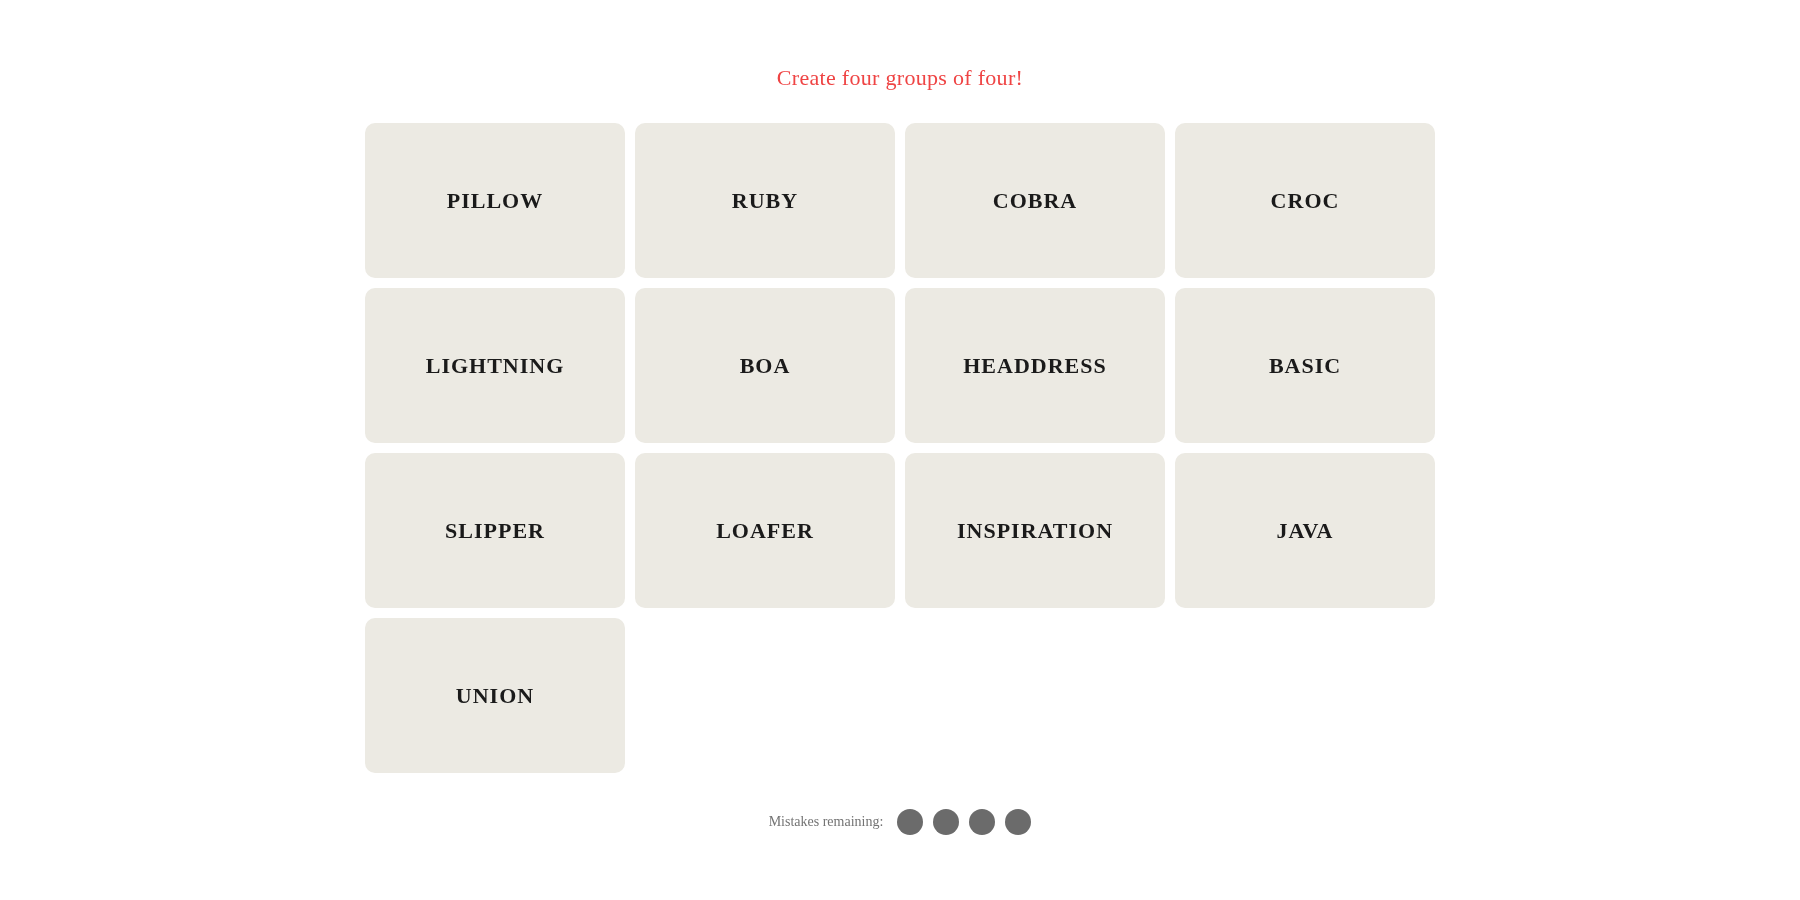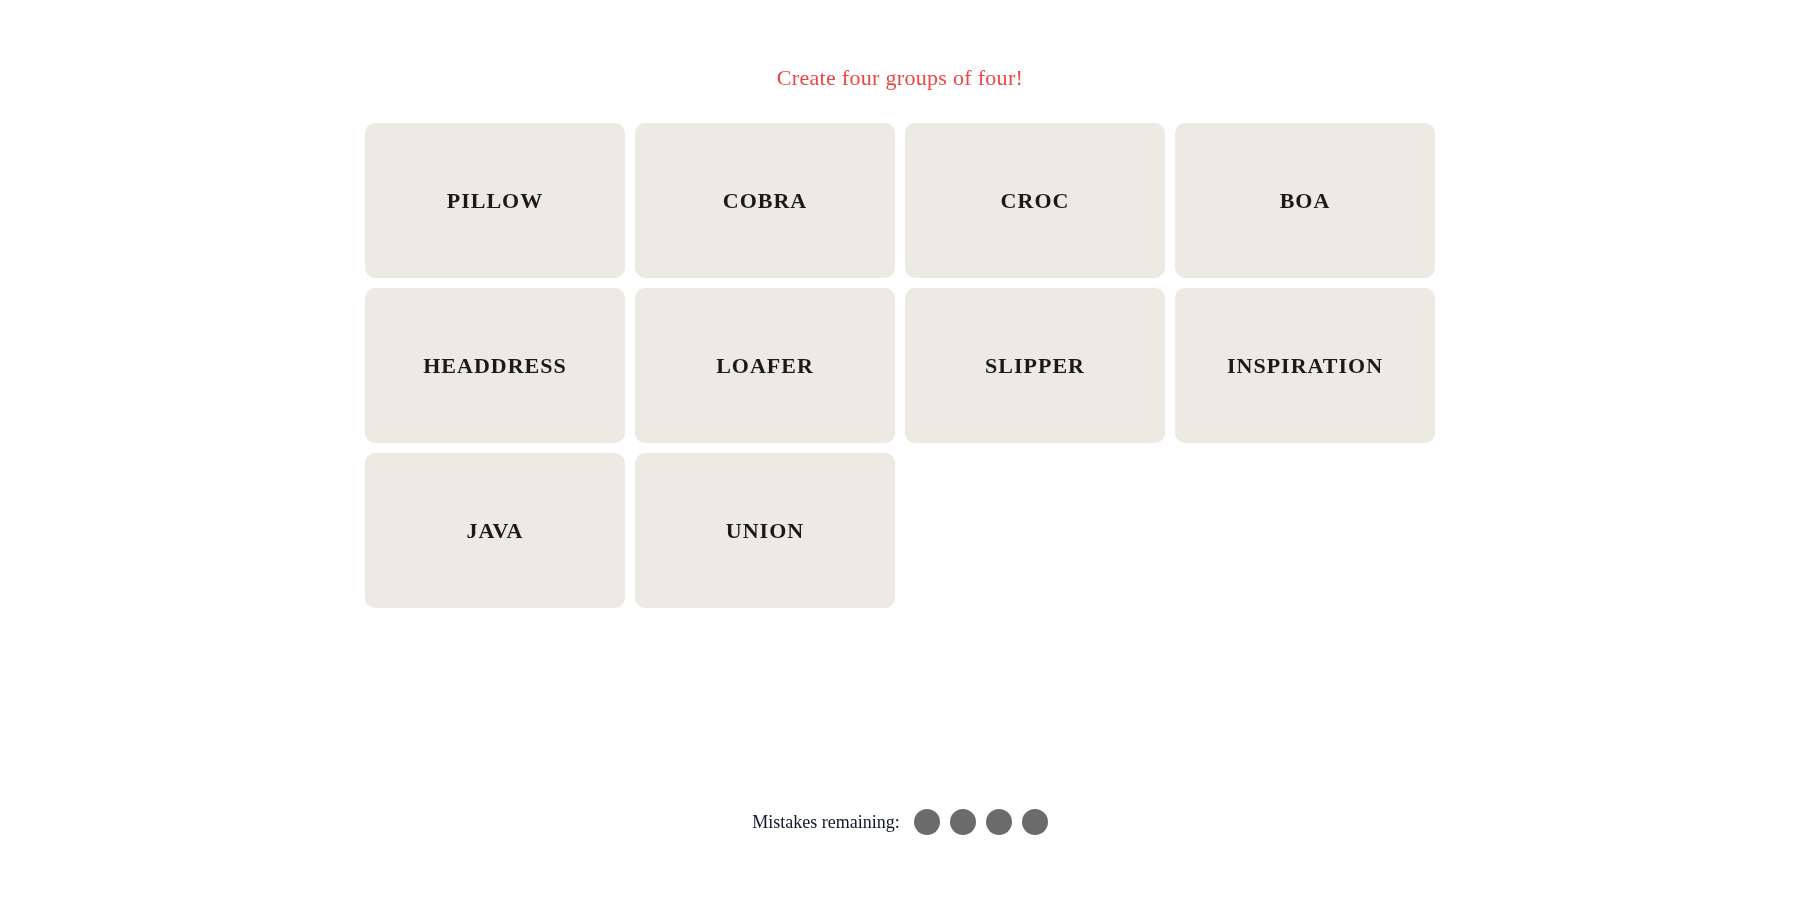--- a/index.html
+++ b/index.html
@@ -53,22 +53,22 @@
     }
 
     .footer {
       margin-top: 36px;
       display: flex;
       align-items: center;
       gap: 10px;
     }
 
     .mistakes-text {
-      font-size: 18px;
-      color: #0f172a;
+      font-size: 14px;
+      color: #737373;
     }
 
     .dots {
       display: flex;
       gap: 10px;
       margin-left: 4px;
     }
 
     .dot {
       width: 26px;
@@ -80,36 +80,45 @@
 </head>
 <body>
 
 <p class="instruction">Create four groups of four!</p>
 
 <div class="grid" id="tile-grid">
     <div class="tile">
       <span class="tile-label">PILLOW</span>
     </div>
     <div class="tile">
+      <span class="tile-label">RUBY</span>
+    </div>
+    <div class="tile">
       <span class="tile-label">COBRA</span>
     </div>
     <div class="tile">
       <span class="tile-label">CROC</span>
+    </div>
+    <div class="tile">
+      <span class="tile-label">LIGHTNING</span>
     </div>
     <div class="tile">
       <span class="tile-label">BOA</span>
     </div>
     <div class="tile">
       <span class="tile-label">HEADDRESS</span>
     </div>
     <div class="tile">
-      <span class="tile-label">LOAFER</span>
+      <span class="tile-label">BASIC</span>
     </div>
     <div class="tile">
       <span class="tile-label">SLIPPER</span>
+    </div>
+    <div class="tile">
+      <span class="tile-label">LOAFER</span>
     </div>
     <div class="tile">
       <span class="tile-label">INSPIRATION</span>
     </div>
     <div class="tile">
       <span class="tile-label">JAVA</span>
     </div>
     <div class="tile">
       <span class="tile-label">UNION</span>
     </div>

